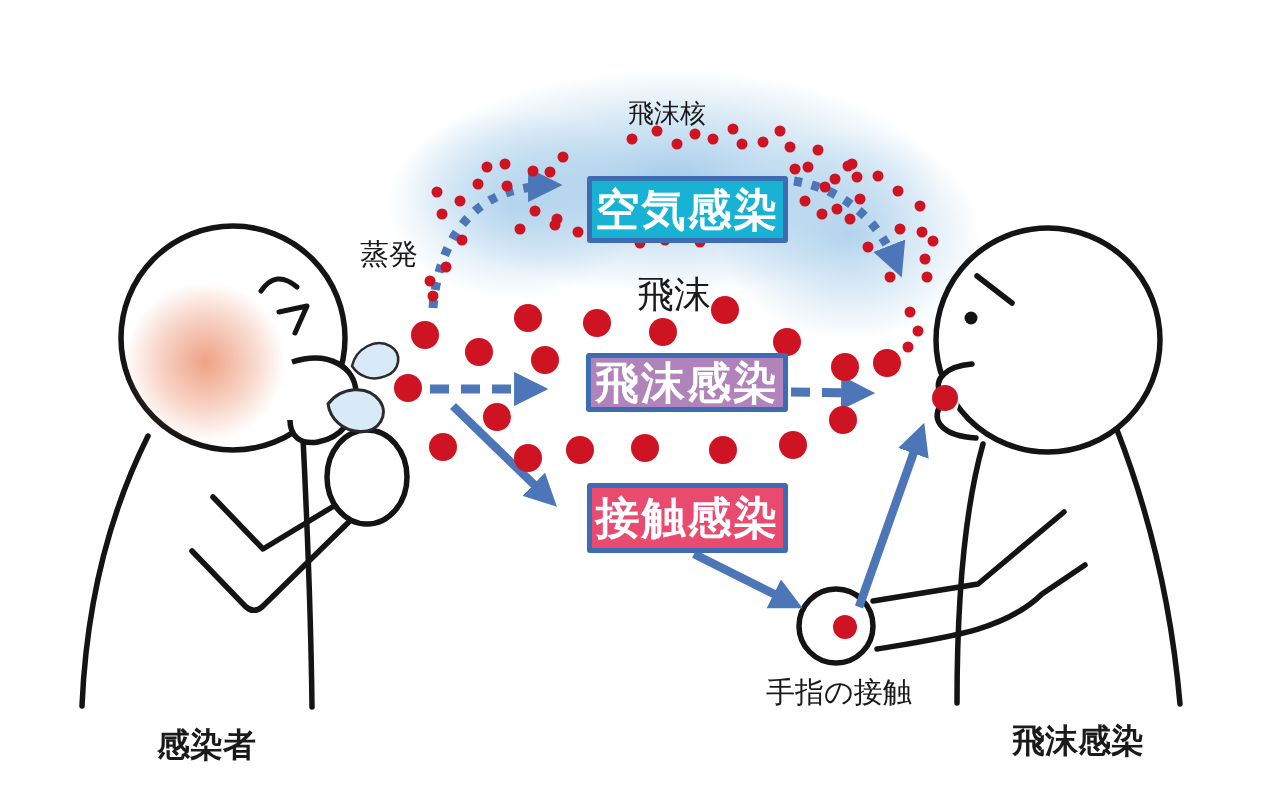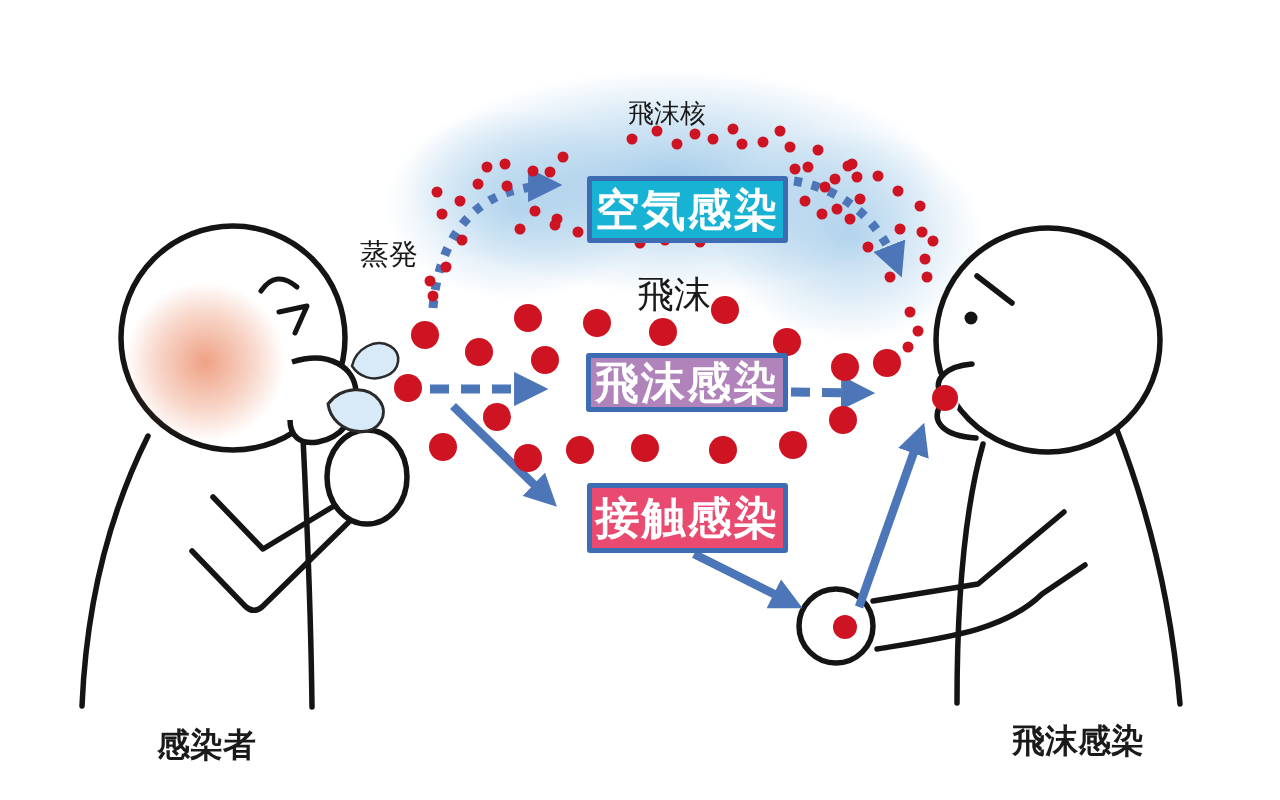--- a/index.html
+++ b/index.html
@@ -215,15 +215,16 @@
   <div class="route-box" id="box-droplet">
     <span>飛沫感染</span>
   </div>
   <div class="route-box" id="box-contact">
     <span>接触感染</span>
   </div>
 
   <div class="lbl" id="lbl-nuclei">飛沫核</div>
   <div class="lbl" id="lbl-evaporation">蒸発</div>
   <div class="lbl" id="lbl-droplets">飛沫</div>
+  <div class="lbl" id="lbl-hand">手指の接触</div>
   <div class="lbl" id="lbl-infected">感染者</div>
   <div class="lbl" id="lbl-recipient">飛沫感染</div>
 </div>
 
 </body></html>

